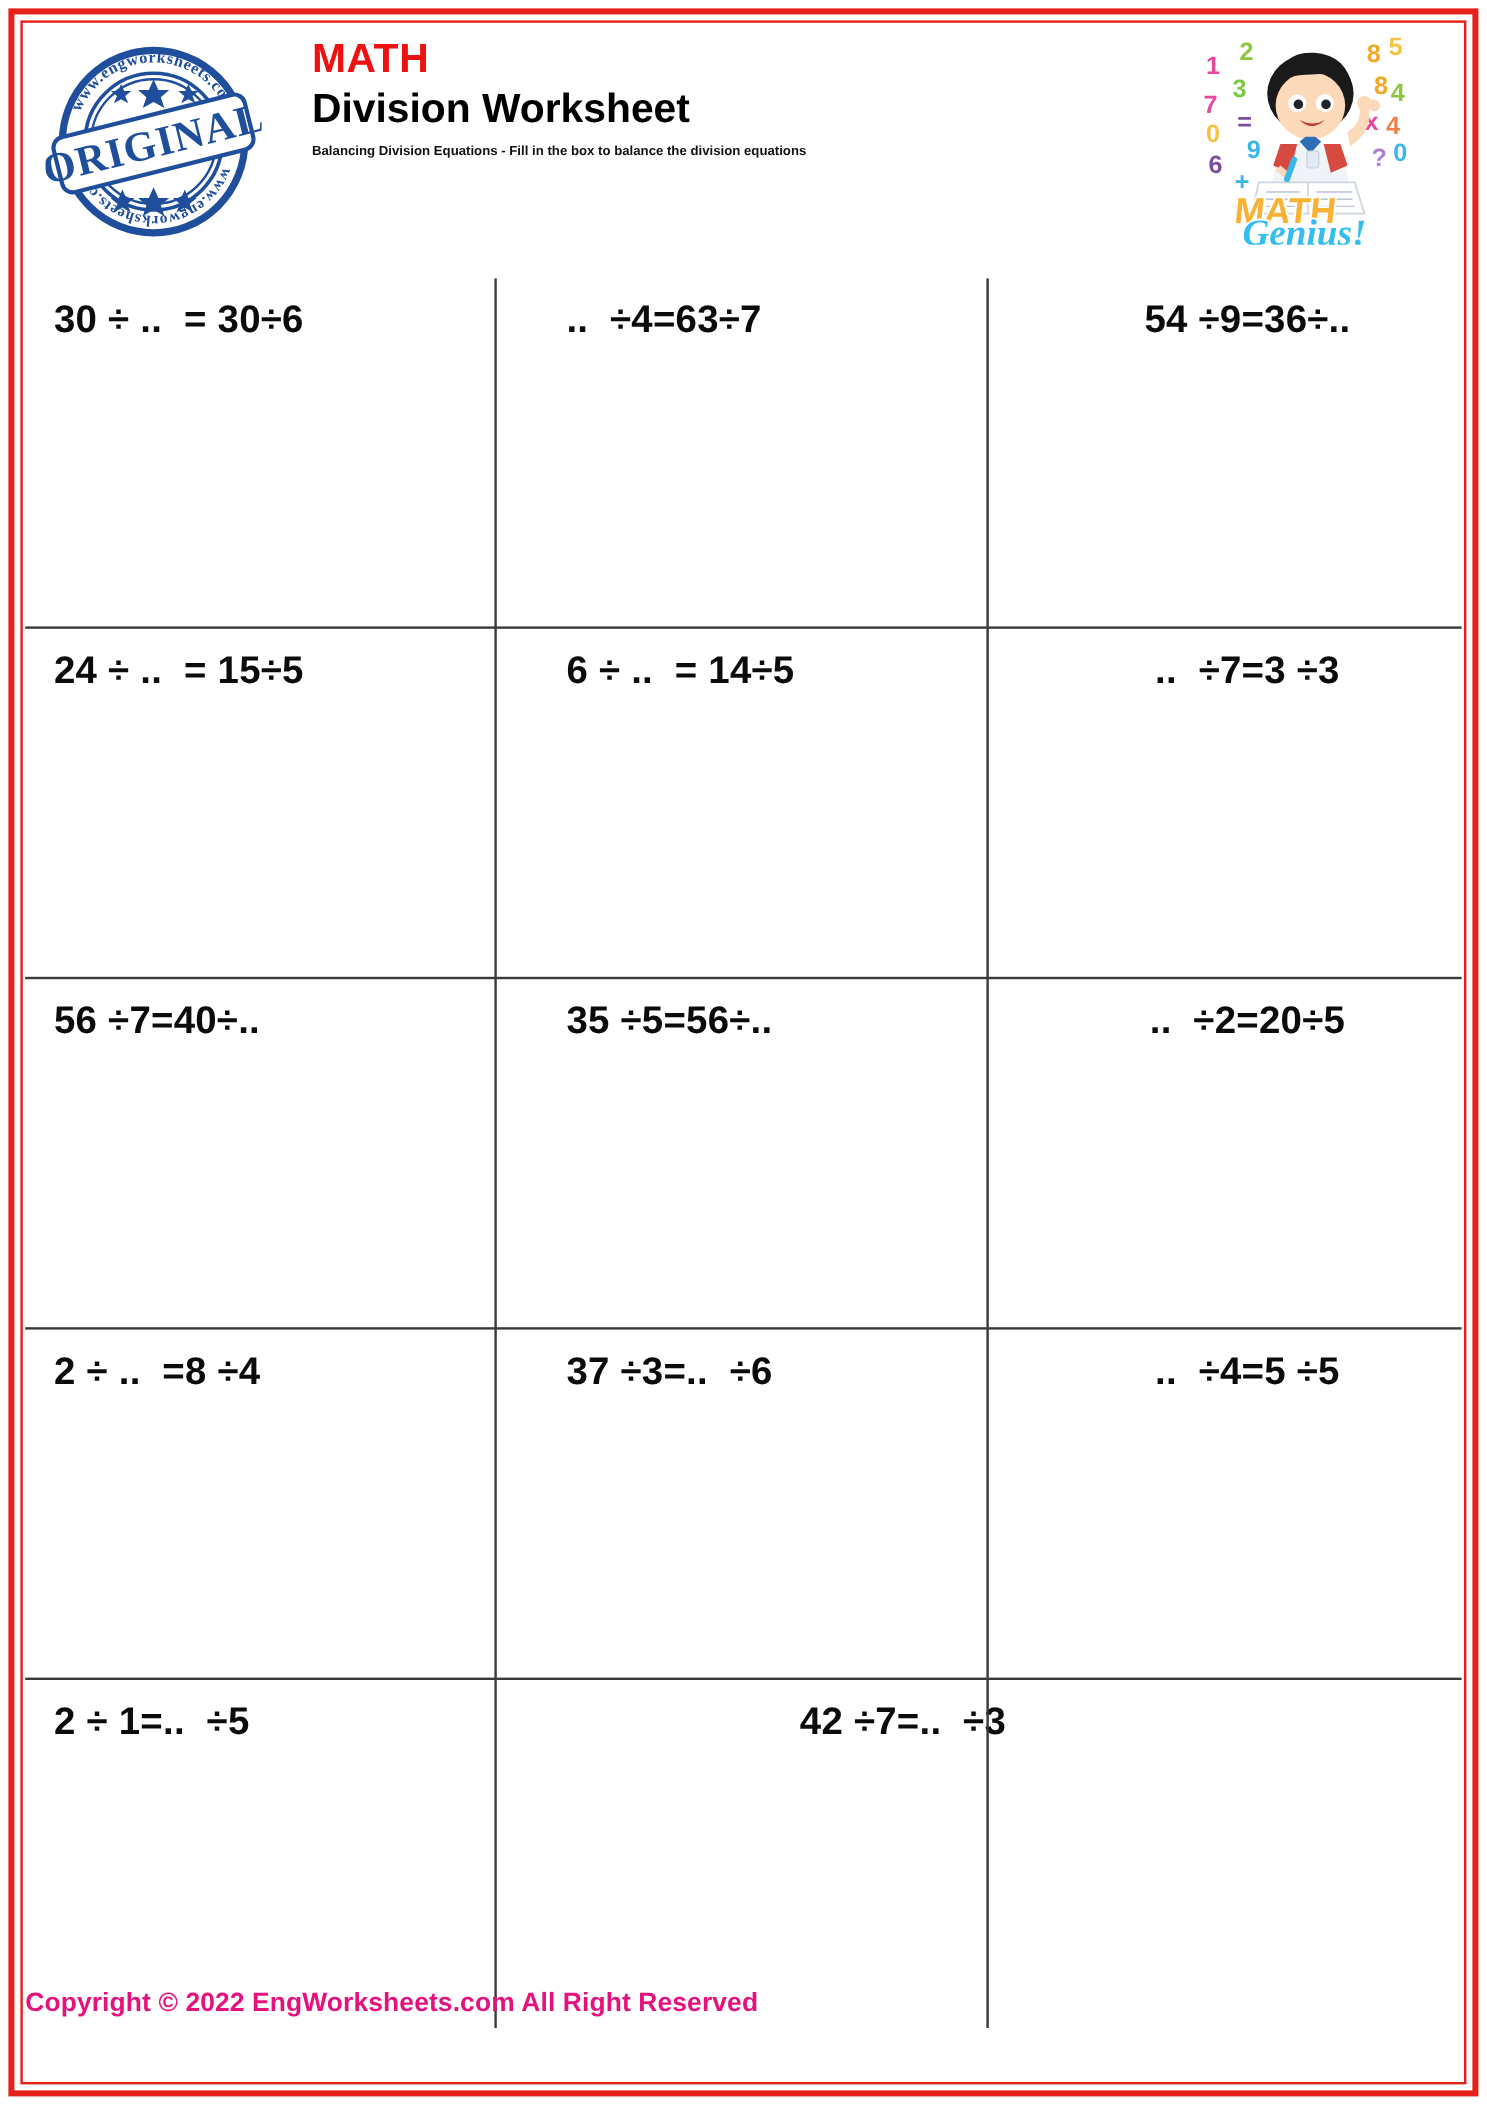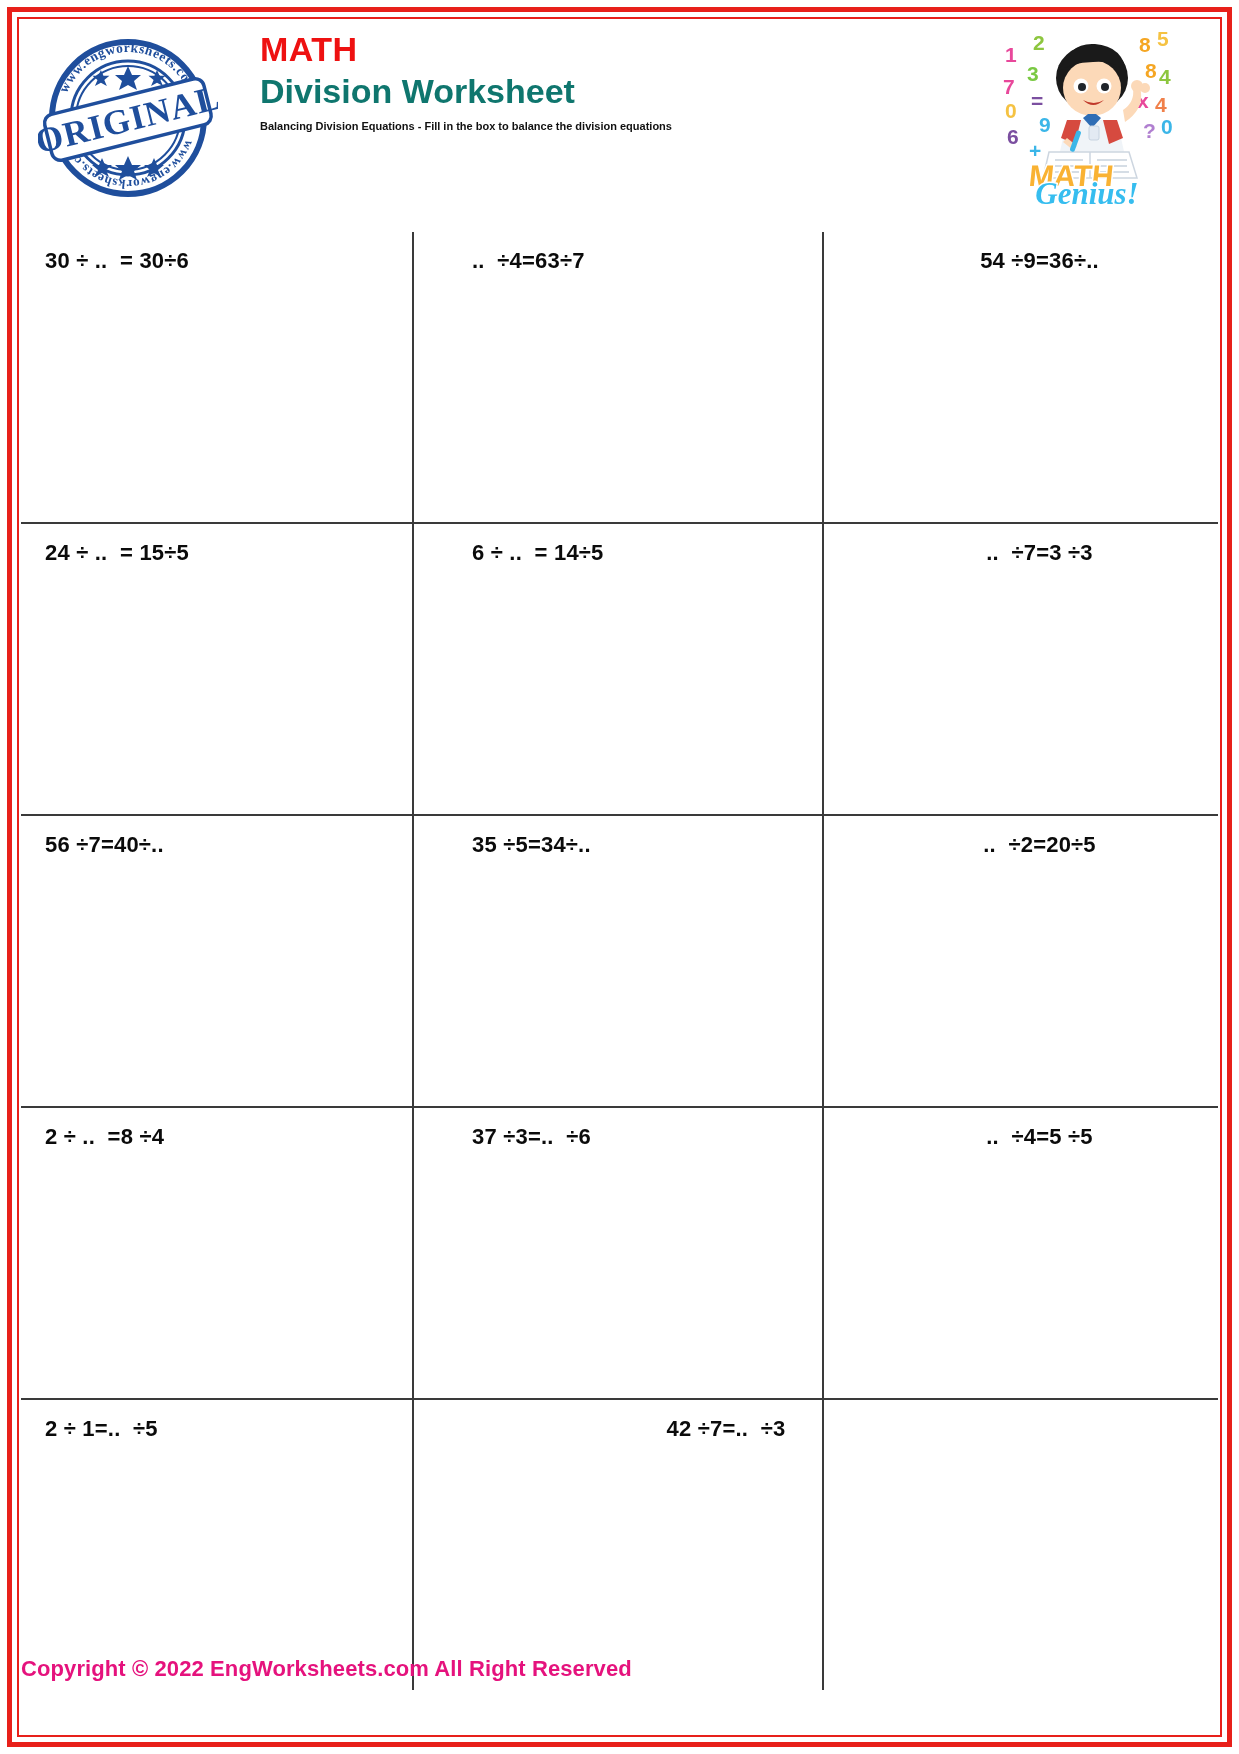--- a/index.html
+++ b/index.html
@@ -64,21 +64,21 @@
     font-size: 34px;
     font-weight: bold;
     color: #ee1111;
     line-height: 1.05;
     letter-spacing: 0.5px;
     margin: 0 0 6px 0;
   }
   .title-sub {
     font-size: 34px;
     font-weight: bold;
-    color: #0f766e;
+    color: #000000;
     line-height: 1.05;
     margin: 0 0 10px 0;
   }
   .desc {
     font-size: 11px;
     font-weight: bold;
     color: #111111;
     line-height: 1.28;
     max-width: 580px;
     margin: 0;
@@ -115,21 +115,21 @@
   .cell {
     flex: 1 1 0;
     position: relative;
     box-sizing: border-box;
     padding-top: 16px;
   }
   .cell-c1 { padding-left: 24px; }
   .cell-c2 { padding-left: 70px; }
   .cell-c3 { padding-left: 32px; text-align: center; }
   .eq {
-    font-size: 22px;
+    font-size: 32px;
     font-weight: bold;
     color: #0b0b0b;
     white-space: pre;
     letter-spacing: 0.2px;
     font-family: "Liberation Sans", sans-serif;
   }
 
   
   .vline {
     position: absolute;
@@ -291,21 +291,21 @@
         <div class="cell cell-c3">
           <span class="eq">..  ÷7=3 ÷3</span>
         </div>
       </div>
 
       <div class="grid-row">
         <div class="cell cell-c1">
           <span class="eq">56 ÷7=40÷..</span>
         </div>
         <div class="cell cell-c2">
-          <span class="eq">35 ÷5=34÷..</span>
+          <span class="eq">35 ÷5=56÷..</span>
         </div>
         <div class="cell cell-c3">
           <span class="eq">..  ÷2=20÷5</span>
         </div>
       </div>
 
       <div class="grid-row">
         <div class="cell cell-c1">
           <span class="eq">2 ÷ ..  =8 ÷4</span>
         </div>

